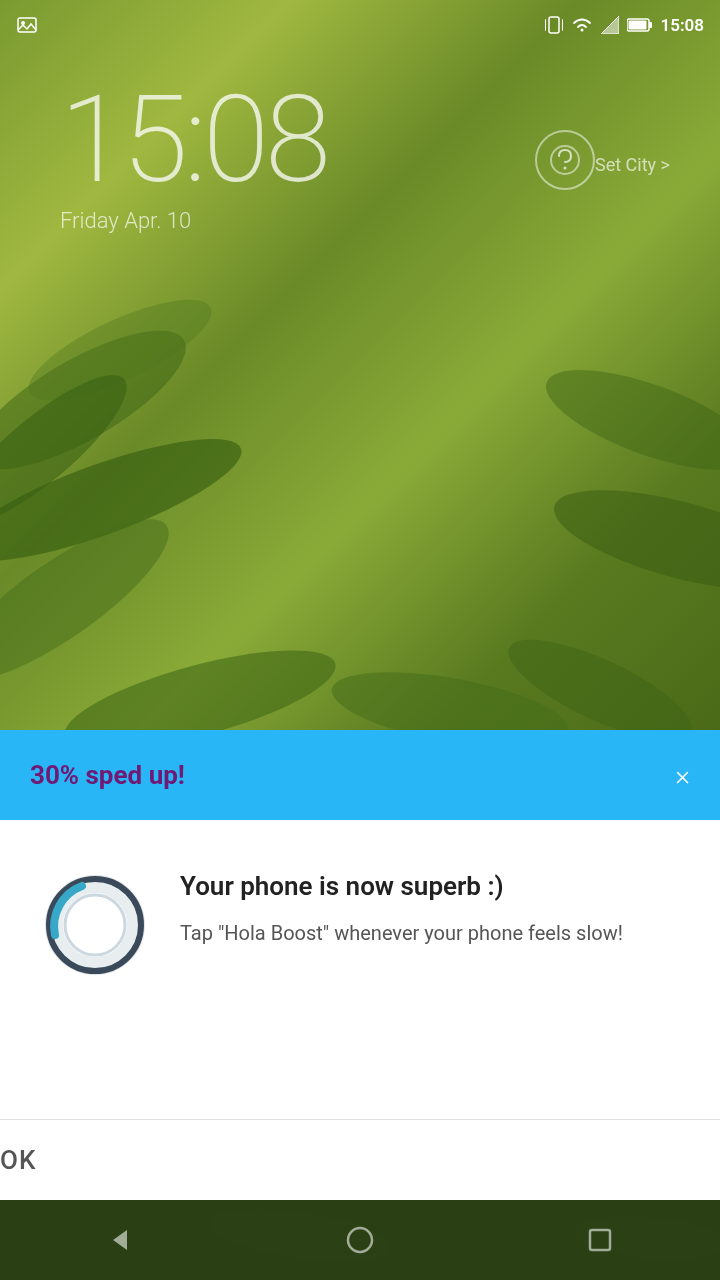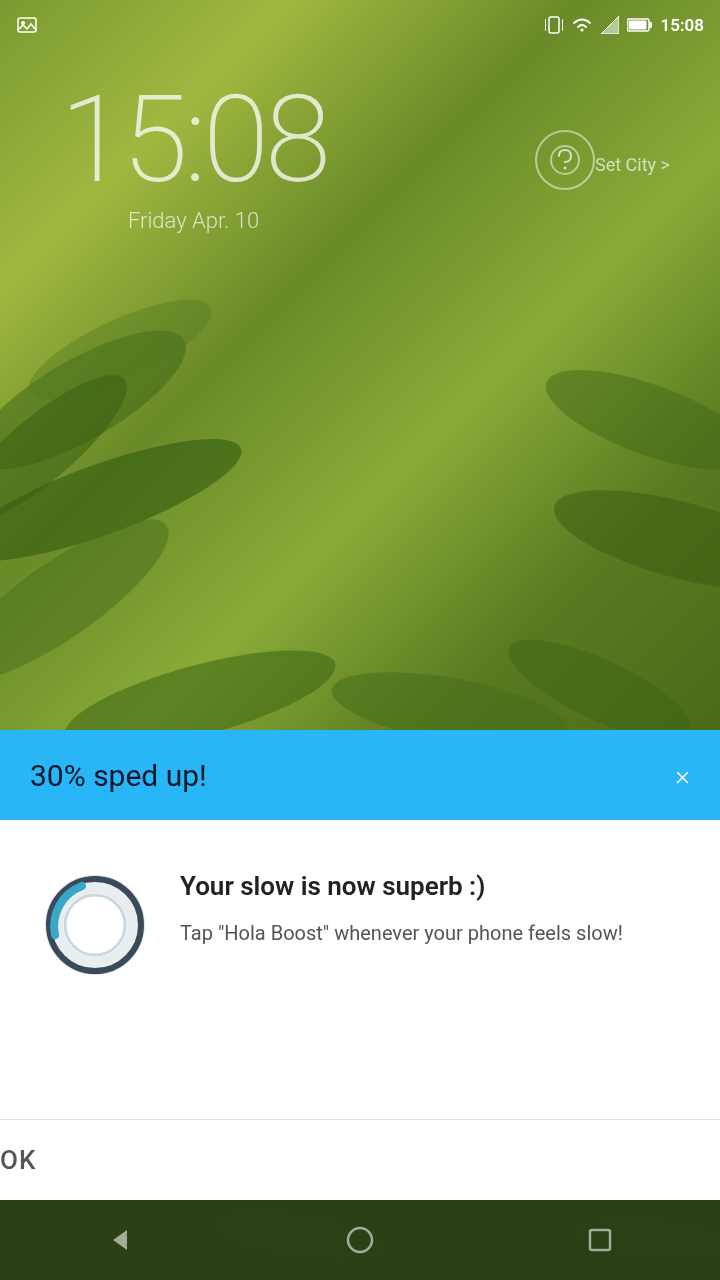--- a/index.html
+++ b/index.html
@@ -70,21 +70,20 @@
       color: rgba(255,255,255,0.75);
       letter-spacing: -4px;
       line-height: 1;
     }
 
     .clock-date {
       font-size: 22px;
       color: rgba(255,255,255,0.7);
       margin-top: 8px;
       font-weight: 300;
-      text-align: center;
     }
 
     
     .weather-widget {
       position: absolute;
       top: 130px;
       right: 50px;
       z-index: 5;
       display: flex;
       flex-direction: row;
@@ -181,23 +180,23 @@
       height: 90px;
       background: #29b6f6;
       display: flex;
       align-items: center;
       justify-content: space-between;
       padding: 0 30px;
       z-index: 20;
     }
 
     .notification-text {
-      font-size: 30px;
-      color: #0f172a;
-      font-weight: 400;
+      font-size: 26px;
+      color: #701a75;
+      font-weight: 700;
     }
 
     .notification-close {
       font-size: 28px;
       color: white;
       cursor: pointer;
       font-weight: 300;
     }
 
     
@@ -469,21 +468,21 @@
         <circle cx="55" cy="55" r="46" fill="none" stroke="#3a4a5a" stroke-width="6"></circle>
 
         <path d="M 15 65 A 43 43 0 0 1 42 16" fill="none" stroke="#38a8c8" stroke-width="8" stroke-linecap="round"></path>
 
         <circle cx="55" cy="55" r="32" fill="white"></circle>
 
         <circle cx="55" cy="55" r="30" fill="none" stroke="#ccd8e0" stroke-width="3"></circle>
       </svg>
     </div>
     <div class="dialog-text-block">
-      <div class="dialog-title">Your slow is now superb :)</div>
+      <div class="dialog-title">Your phone is now superb :)</div>
       <div class="dialog-body">Tap "Hola Boost" whenever your phone feels slow!</div>
     </div>
   </div>
   <div class="dialog-divider"></div>
   <div class="dialog-ok-btn">
     <span class="dialog-ok-label">OK</span>
   </div>
 </div>
 
 <div class="bottom-grass">

